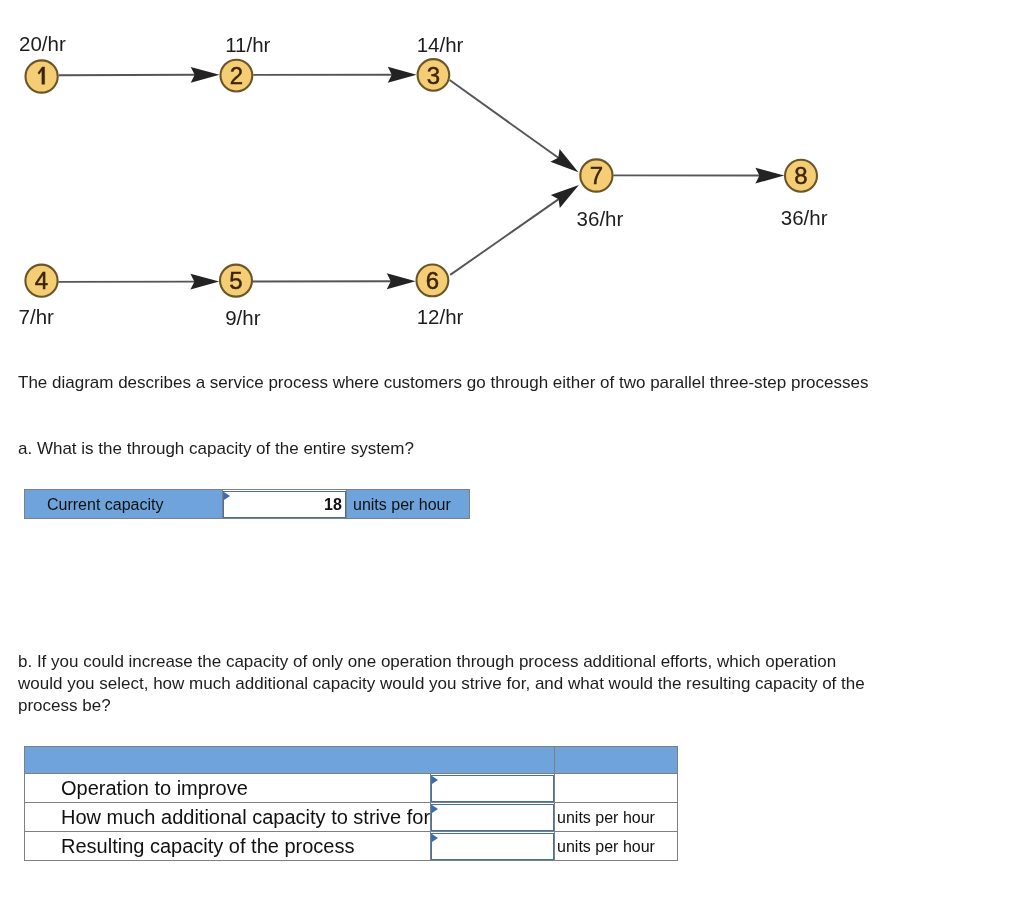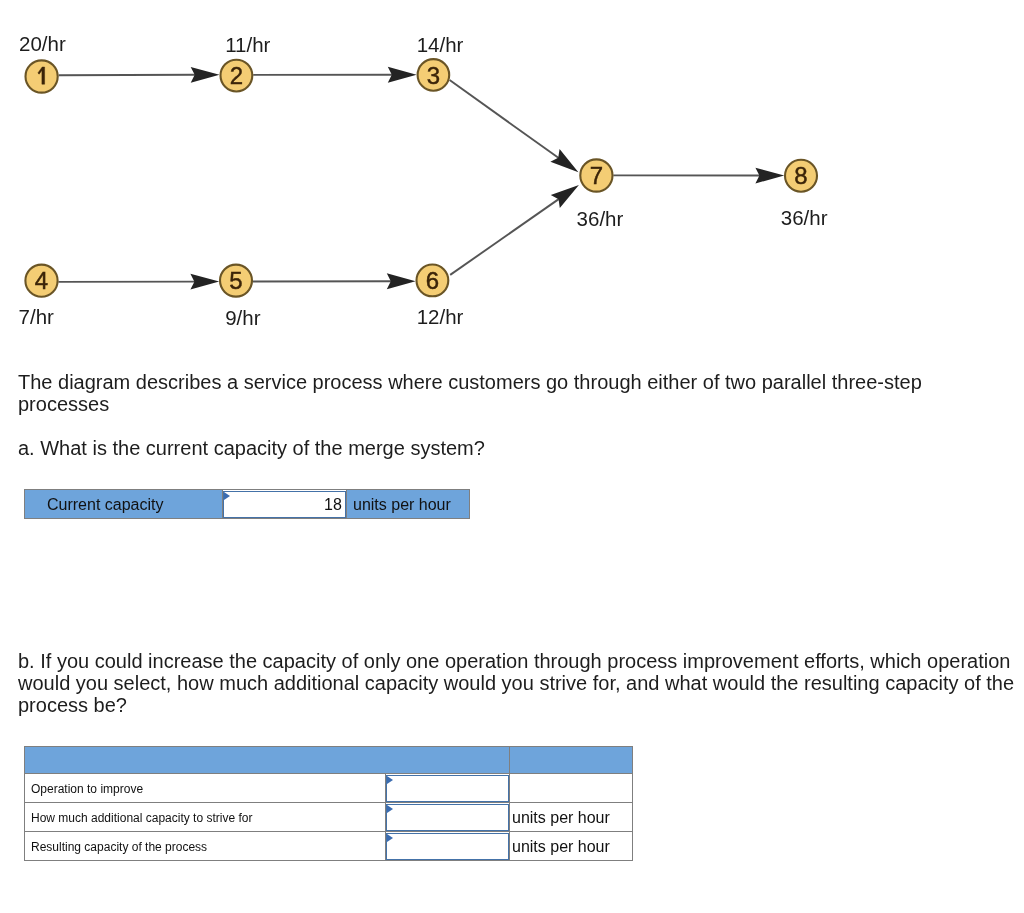--- a/index.html
+++ b/index.html
@@ -4,40 +4,40 @@
 <title>Process capacity problem</title>
 <style>
   html,body{margin:0;padding:0;}
   body{width:1024px;height:913px;background:#ffffff;
        font-family:"Liberation Sans",sans-serif;color:#1a1a1a;
        position:relative;overflow:hidden;-webkit-font-smoothing:antialiased;}
   
   .para,.xtable,svg text{transform:translateZ(0);}
   .inputbox > span{display:inline-block;will-change:transform;}
   #diagram{position:absolute;left:0;top:0;width:916px;height:350px;}
-  .para{position:absolute;font-size:20px;line-height:21.3px;color:#1d1d1d;}
+  .para{position:absolute;font-size:17px;line-height:21.3px;color:#1d1d1d;}
   .para span{display:block;}
   .node-label{font-family:"Liberation Sans",sans-serif;font-size:24px;fill:#3b2408;
               stroke:#3b2408;stroke-width:0.45px;paint-order:stroke;}
   .cap-label{font-family:"Liberation Sans",sans-serif;font-size:20.5px;fill:#1d1d1d;}
   
   .xtable{position:absolute;border-collapse:collapse;font-size:16px;color:#111;
           table-layout:fixed;}
   .xtable td{border:1px solid #7f7f7f;padding:0;height:29px;vertical-align:middle;padding-top:1px;
              overflow:hidden;white-space:nowrap;box-sizing:border-box;}
   .xtable td.cell-label{background:#6ea4db;padding-left:22px;font-size:16px;}
   .xtable td.cell-unit{background:#6ea4db;padding-left:6px;font-size:16px;}
   .xtable td.cell-input{background:#ffffff;position:relative;padding:0;}
   .inputbox{border:1px solid #4472a8;background:#fff;height:27px;position:relative;
-            text-align:right;padding-right:3px;font-size:16px;line-height:25px;box-sizing:border-box;}
+            text-align:right;padding-right:3px;font-size:16px;line-height:25px;box-sizing:border-box;font-weight:bold;}
   .corner-tri{position:absolute;left:0px;top:0px;width:0;height:0;
               border-top:4px solid transparent;
               border-bottom:4px solid transparent;
               border-left:6px solid #3b6cb0;border-right:0;}
-  .xtable td.cell-label-plain{background:#fff;padding-left:6px;font-size:12px;}
+  .xtable td.cell-label-plain{background:#fff;padding-left:36px;font-size:20px;}
   .xtable td.cell-unit-plain{background:#fff;padding-left:2px;font-size:16px;}
 </style>
 </head>
 <body>
 
 <div id="diagram">
   <svg id="flow-svg" width="1024" height="350" viewBox="0 0 1024 350">
       <g>
         <line x1="58.60" y1="75.20" x2="195.70" y2="74.77" stroke="#555555" stroke-width="1.9"></line>
         <polygon points="219.50,74.70 190.72,82.69 194.70,74.78 190.68,66.89" fill="#232323"></polygon>
@@ -106,38 +106,38 @@
         <text x="801" y="184.4" text-anchor="middle" class="node-label">8</text>
         <text x="780.8" y="225.4" class="cap-label">36/hr</text>
       </g>
     </svg>
 </div>
 
 <div class="para" id="intro-para" style="left:18px;top:372px;width:1000px;line-height:21.7px;">
   <span>The diagram describes a service process where customers go through either of two parallel three-step processes</span>
 </div>
 
-<div class="para" id="qa-text" style="left:18px;top:438px;">a. What is the current capacity of the merge system?</div>
+<div class="para" id="qa-text" style="left:18px;top:438px;">a. What is the through capacity of the entire system?</div>
 
 <div id="table-a">
     <table class="xtable" style="left: 24px; top: 489px;">
       <tbody>
         <tr>
           <td class="cell-label" style="width: 198px;">Current capacity</td>
           <td class="cell-input" style="width: 123px;">
             <div class="inputbox" style="width: 123px;"><span class="corner-tri"></span><span>18</span></div>
           </td>
           <td class="cell-unit" style="width: 123px;">units per hour</td>
         </tr>
       </tbody>
     </table>
   </div>
 
 <div class="para" id="qb-text" style="left:18px;top:651px;width:1000px;line-height:21.8px;">
-  <span>b. If you could increase the capacity of only one operation through process improvement efforts, which operation</span>
+  <span>b. If you could increase the capacity of only one operation through process additional efforts, which operation</span>
   <span>would you select, how much additional capacity would you strive for, and what would the resulting capacity of the</span>
   <span>process be?</span>
 </div>
 
 <div id="table-b">
     <table class="xtable" style="left: 24px; top: 746px;">
       <tbody>
         <tr>
           <td colspan="2" style="background: rgb(110, 164, 219); height: 27px; width: 484px;"></td>
           <td style="background: rgb(110, 164, 219); height: 27px; width: 123px;"></td>

